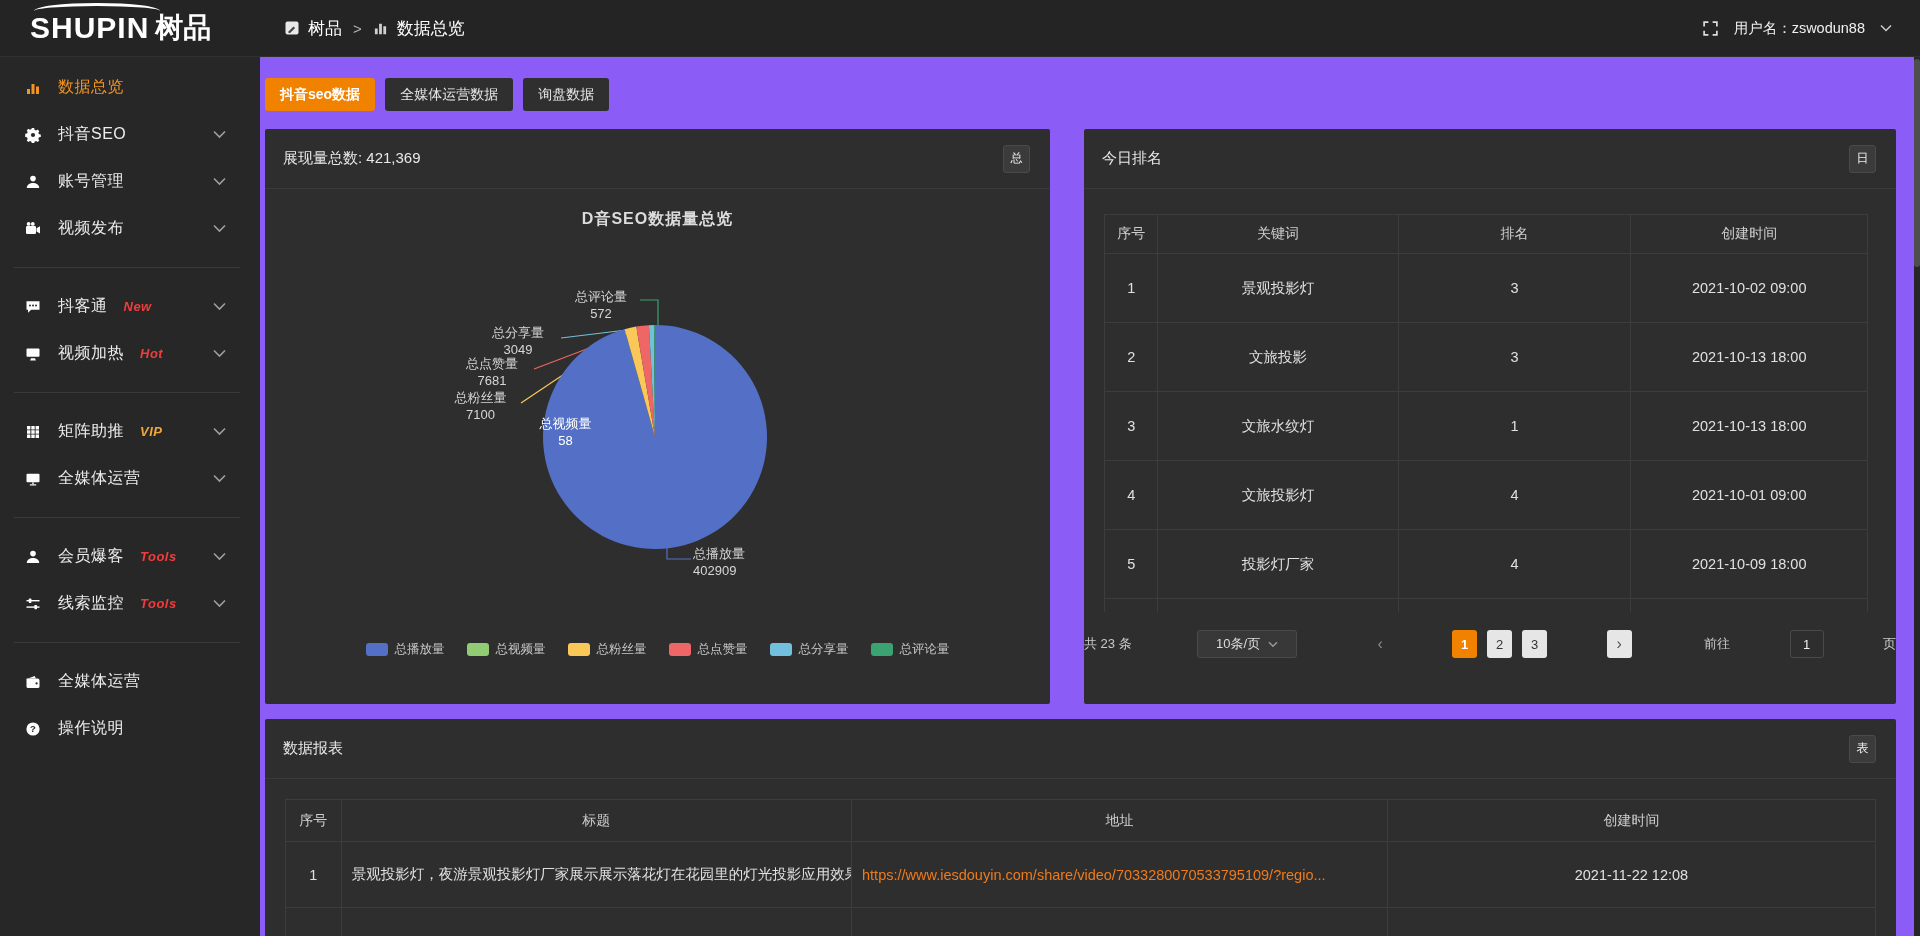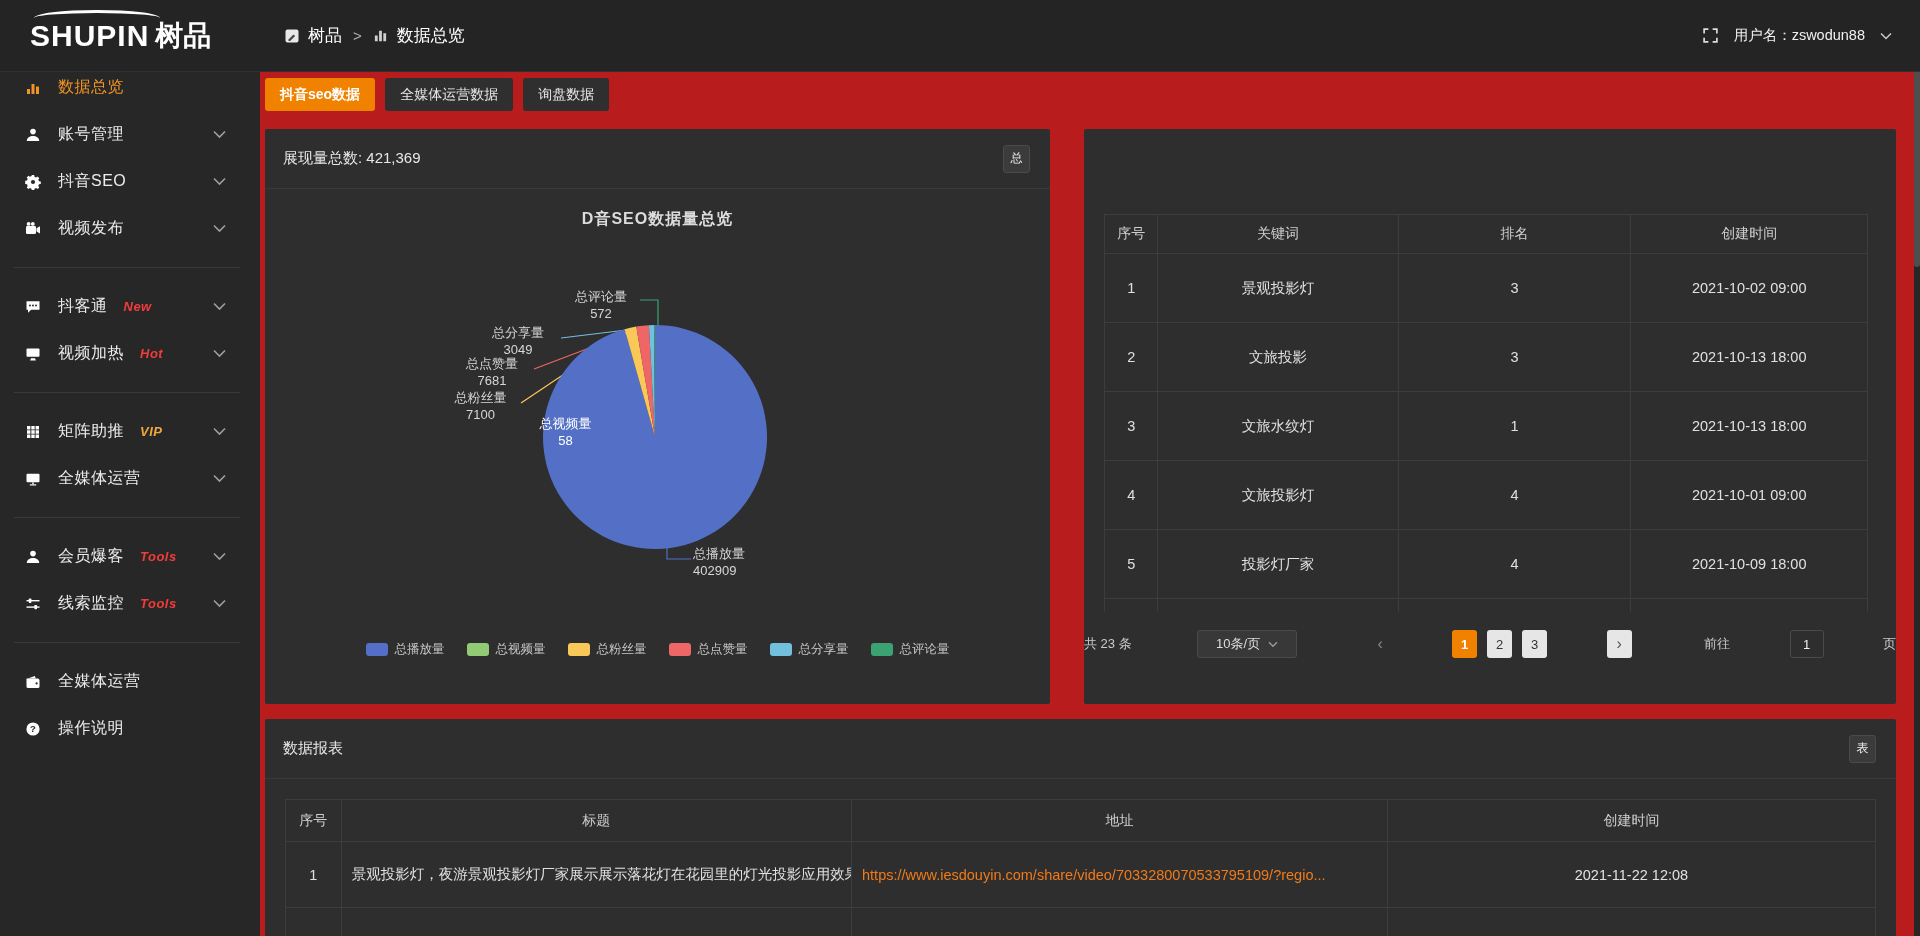--- a/index.html
+++ b/index.html
@@ -1,21 +1,21 @@
 <!DOCTYPE html>
 <html><head>
 <meta charset="utf-8">
 <style>
   *{box-sizing:border-box;margin:0;padding:0}
   html,body{width:1920px;height:936px;overflow:hidden;background:#1b1b1b;
     font-family:"Liberation Sans","DejaVu Sans",sans-serif;color:#e3e3e3}
   svg{display:block}
 
   
-  .top-header{position:absolute;left:0;top:0;width:1920px;height:72px;background:#242424;
+  .top-header{position:absolute;left:0;top:0;width:1920px;height:57px;background:#242424;
     border-bottom:1px solid #303030;display:flex;align-items:center;z-index:5}
   .logo{position:relative;width:260px;height:57px;display:flex;align-items:center;padding-left:30px;cursor:pointer}
   .logo .arc{position:absolute;top:3px;left:34px;width:126px;height:16px;border-top:3px solid #fff;border-radius:50%}
   .logo-en{font-size:30px;font-weight:800;letter-spacing:1px;color:#fff;line-height:1}
   .logo-cn{font-size:28px;font-weight:700;color:#fff;margin-left:6px;line-height:1}
   .breadcrumb{display:flex;align-items:center;gap:9px;margin-left:25px;font-size:17px;color:#fff}
   .bc-sep{color:#b5b5b5;font-size:15px;margin:0 2px}
   .bc-item{cursor:pointer}
   .header-right{margin-left:auto;display:flex;align-items:center;gap:15px;padding-right:28px;font-size:14.5px;color:#f0f0f0}
   .hr-ico{cursor:pointer}
@@ -27,21 +27,21 @@
   .side-label{margin-left:15px;letter-spacing:.5px}
   .side-badge{margin-left:16px;font-size:13px;font-style:italic;font-weight:bold;letter-spacing:.5px}
   .badge-red{color:#f23c3c}
   .badge-gold{color:#f2a73b}
   .side-item.active{color:#f29423}
   .side-item.active .s-icon{color:#f29423}
   .side-chevron{position:absolute;right:34px;color:#9f9f9f}
   .side-divider{height:1px;background:#3a3a3a;margin:15px 20px 15px 14px}
 
   
-  .main{position:absolute;left:260px;top:57px;width:1654px;height:879px;overflow:hidden;background:#b91c1c}
+  .main{position:absolute;left:260px;top:57px;width:1654px;height:879px;overflow:hidden;background:#8b5cf6}
   .tabs{display:flex;gap:10px;margin:21px 0 0 5px}
   .tab{height:33px;border:none;border-radius:3px;padding:0 15px;font-size:14px;cursor:pointer;
     background:#2f2f2f;color:#e8e8e8;font-family:inherit}
   .tab.active{background:#f08200;color:#fff;font-weight:bold}
 
   .panel{background:#2e2e2e;border-radius:2px;position:relative}
   .panel-head{height:60px;display:flex;align-items:center;padding:0 20px 0 18px;font-size:15px;color:#e8e8e8;
     border-bottom:1px solid #3a3a3a}
   .corner-badge{margin-left:auto;width:27px;height:28px;background:#3b3b3b;border:1px solid #4a4a4a;border-radius:3px;
     color:#eee;font-size:12px;display:flex;align-items:center;justify-content:center;cursor:pointer;font-family:inherit}
@@ -150,39 +150,39 @@
       <span class="s-icon">
         <svg width="16" height="16" viewBox="0 0 16 16" fill="currentColor">
           <path d="M2 9h3v5H2zM6.5 4h3v10h-3zM11 6.5h3V14h-3z"></path>
         </svg>
       </span>
       <span class="side-label">数据总览</span>
     </div>
     <div class="side-item">
       <span class="s-icon">
         <svg width="16" height="16" viewBox="0 0 16 16" fill="currentColor">
+          <path d="M6.8 1h2.4l.3 1.8 1.6.7 1.5-1 1.7 1.7-1 1.5.7 1.6 1.8.3v2.4l-1.8.3-.7 1.6 1 1.5-1.7 1.7-1.5-1-1.6.7-.3 1.8H6.8l-.3-1.8-1.6-.7-1.5 1-1.7-1.7 1-1.5-.7-1.6-1.8-.3V6.8l1.8-.3.7-1.6-1-1.5 1.7-1.7 1.5 1 1.6-.7z"></path>
+          <circle cx="8" cy="8" r="2.1" fill="#272727"></circle>
+        </svg>
+      </span>
+      <span class="side-label">抖音SEO</span>
+      <span class="side-chevron">
+        <svg width="13" height="9" viewBox="0 0 13 9" fill="none" stroke="currentColor" stroke-width="1.6">
+          <path d="M1 1.5l5.5 5.5L12 1.5"></path>
+        </svg>
+      </span>
+    </div>
+    <div class="side-item">
+      <span class="s-icon">
+        <svg width="16" height="16" viewBox="0 0 16 16" fill="currentColor">
           <circle cx="8" cy="4.6" r="2.8"></circle>
           <path d="M1.8 14c0-3.4 3-5 6.2-5s6.2 1.6 6.2 5z"></path>
         </svg>
       </span>
       <span class="side-label">账号管理</span>
-      <span class="side-chevron">
-        <svg width="13" height="9" viewBox="0 0 13 9" fill="none" stroke="currentColor" stroke-width="1.6">
-          <path d="M1 1.5l5.5 5.5L12 1.5"></path>
-        </svg>
-      </span>
-    </div>
-    <div class="side-item">
-      <span class="s-icon">
-        <svg width="16" height="16" viewBox="0 0 16 16" fill="currentColor">
-          <path d="M6.8 1h2.4l.3 1.8 1.6.7 1.5-1 1.7 1.7-1 1.5.7 1.6 1.8.3v2.4l-1.8.3-.7 1.6 1 1.5-1.7 1.7-1.5-1-1.6.7-.3 1.8H6.8l-.3-1.8-1.6-.7-1.5 1-1.7-1.7 1-1.5-.7-1.6-1.8-.3V6.8l1.8-.3.7-1.6-1-1.5 1.7-1.7 1.5 1 1.6-.7z"></path>
-          <circle cx="8" cy="8" r="2.1" fill="#272727"></circle>
-        </svg>
-      </span>
-      <span class="side-label">抖音SEO</span>
       <span class="side-chevron">
         <svg width="13" height="9" viewBox="0 0 13 9" fill="none" stroke="currentColor" stroke-width="1.6">
           <path d="M1 1.5l5.5 5.5L12 1.5"></path>
         </svg>
       </span>
     </div>
     <div class="side-item">
       <span class="s-icon">
         <svg width="16" height="16" viewBox="0 0 16 16" fill="currentColor">
           <circle cx="3.6" cy="2.9" r="1.9"></circle>
@@ -381,20 +381,24 @@
             </span>
             <span class="legend-item">
               <span class="legend-chip" style="background:#3ba272"></span>
               <span>总评论量</span>
             </span>
           </div>
       </div>
     </section>
 
     <section class="panel rank-panel">
+      <div class="panel-head">
+        <span>今日排名</span>
+        <button class="corner-badge">日</button>
+      </div>
       <div class="rank-body">
         <table class="rank-table">
           <colgroup>
               <col style="width:7%">
               <col style="width:31.5%">
               <col style="width:30.5%">
               <col style="width:31%">
             </colgroup>
           <thead>
               <tr id="rank-head">

